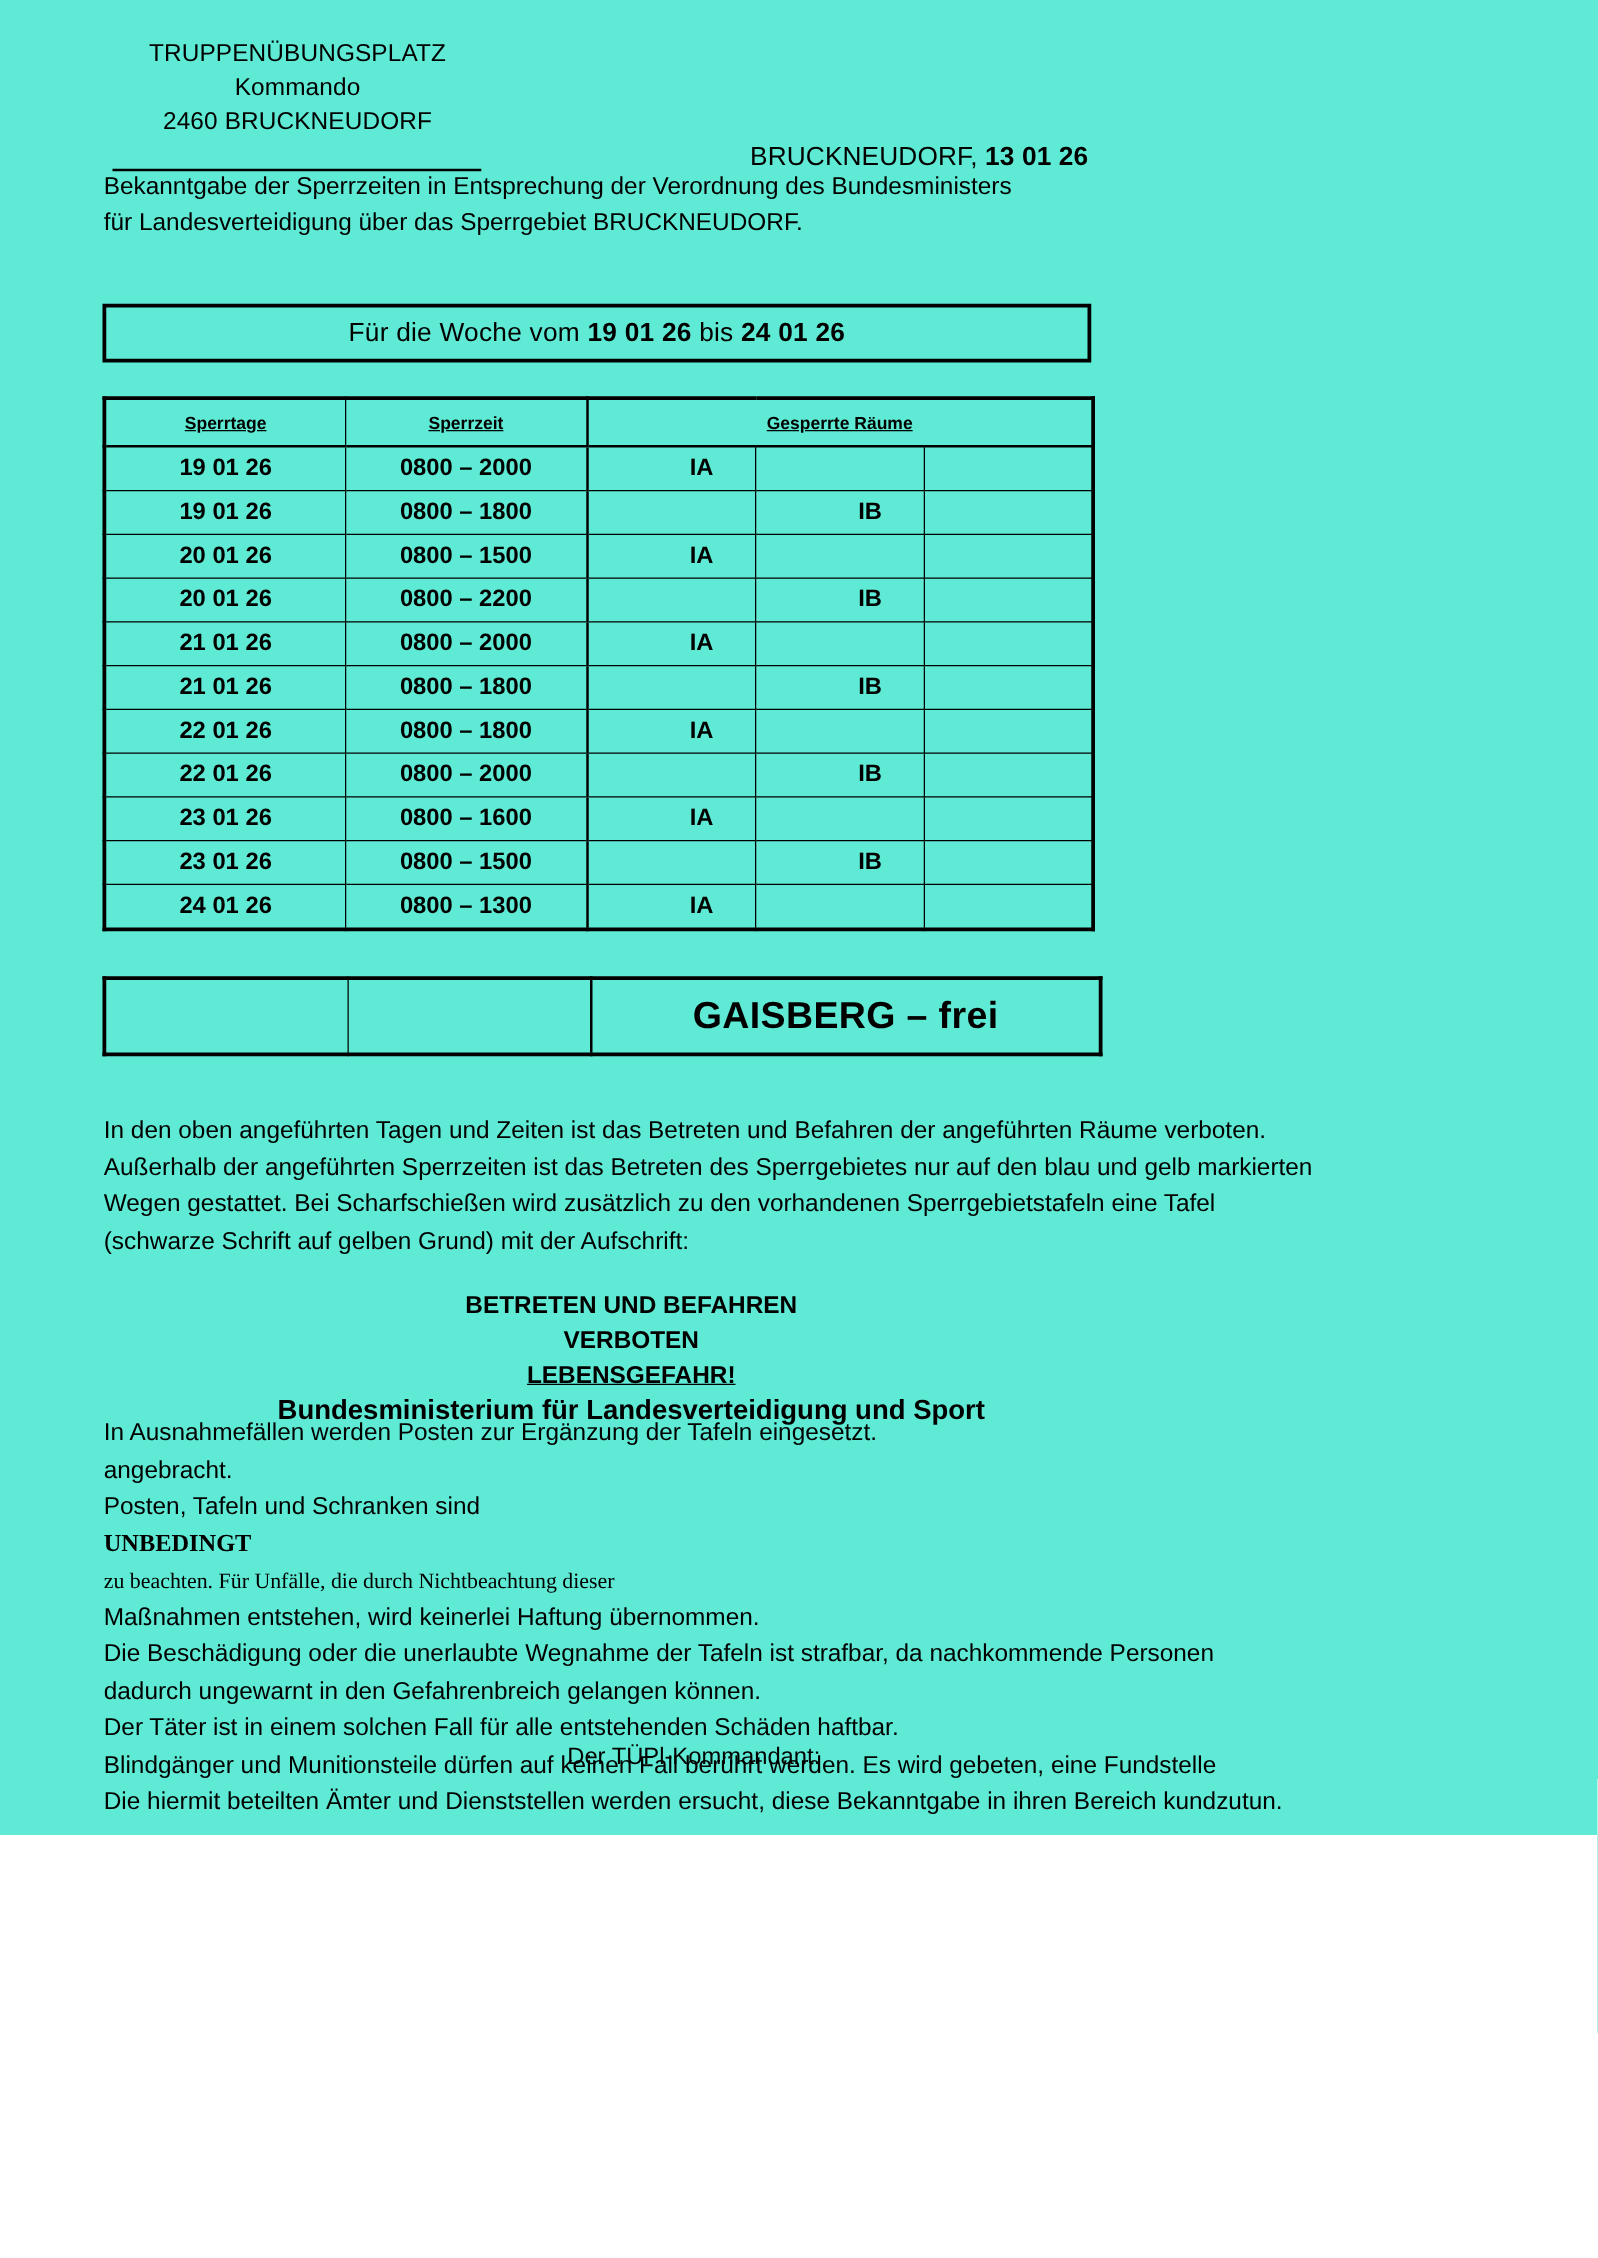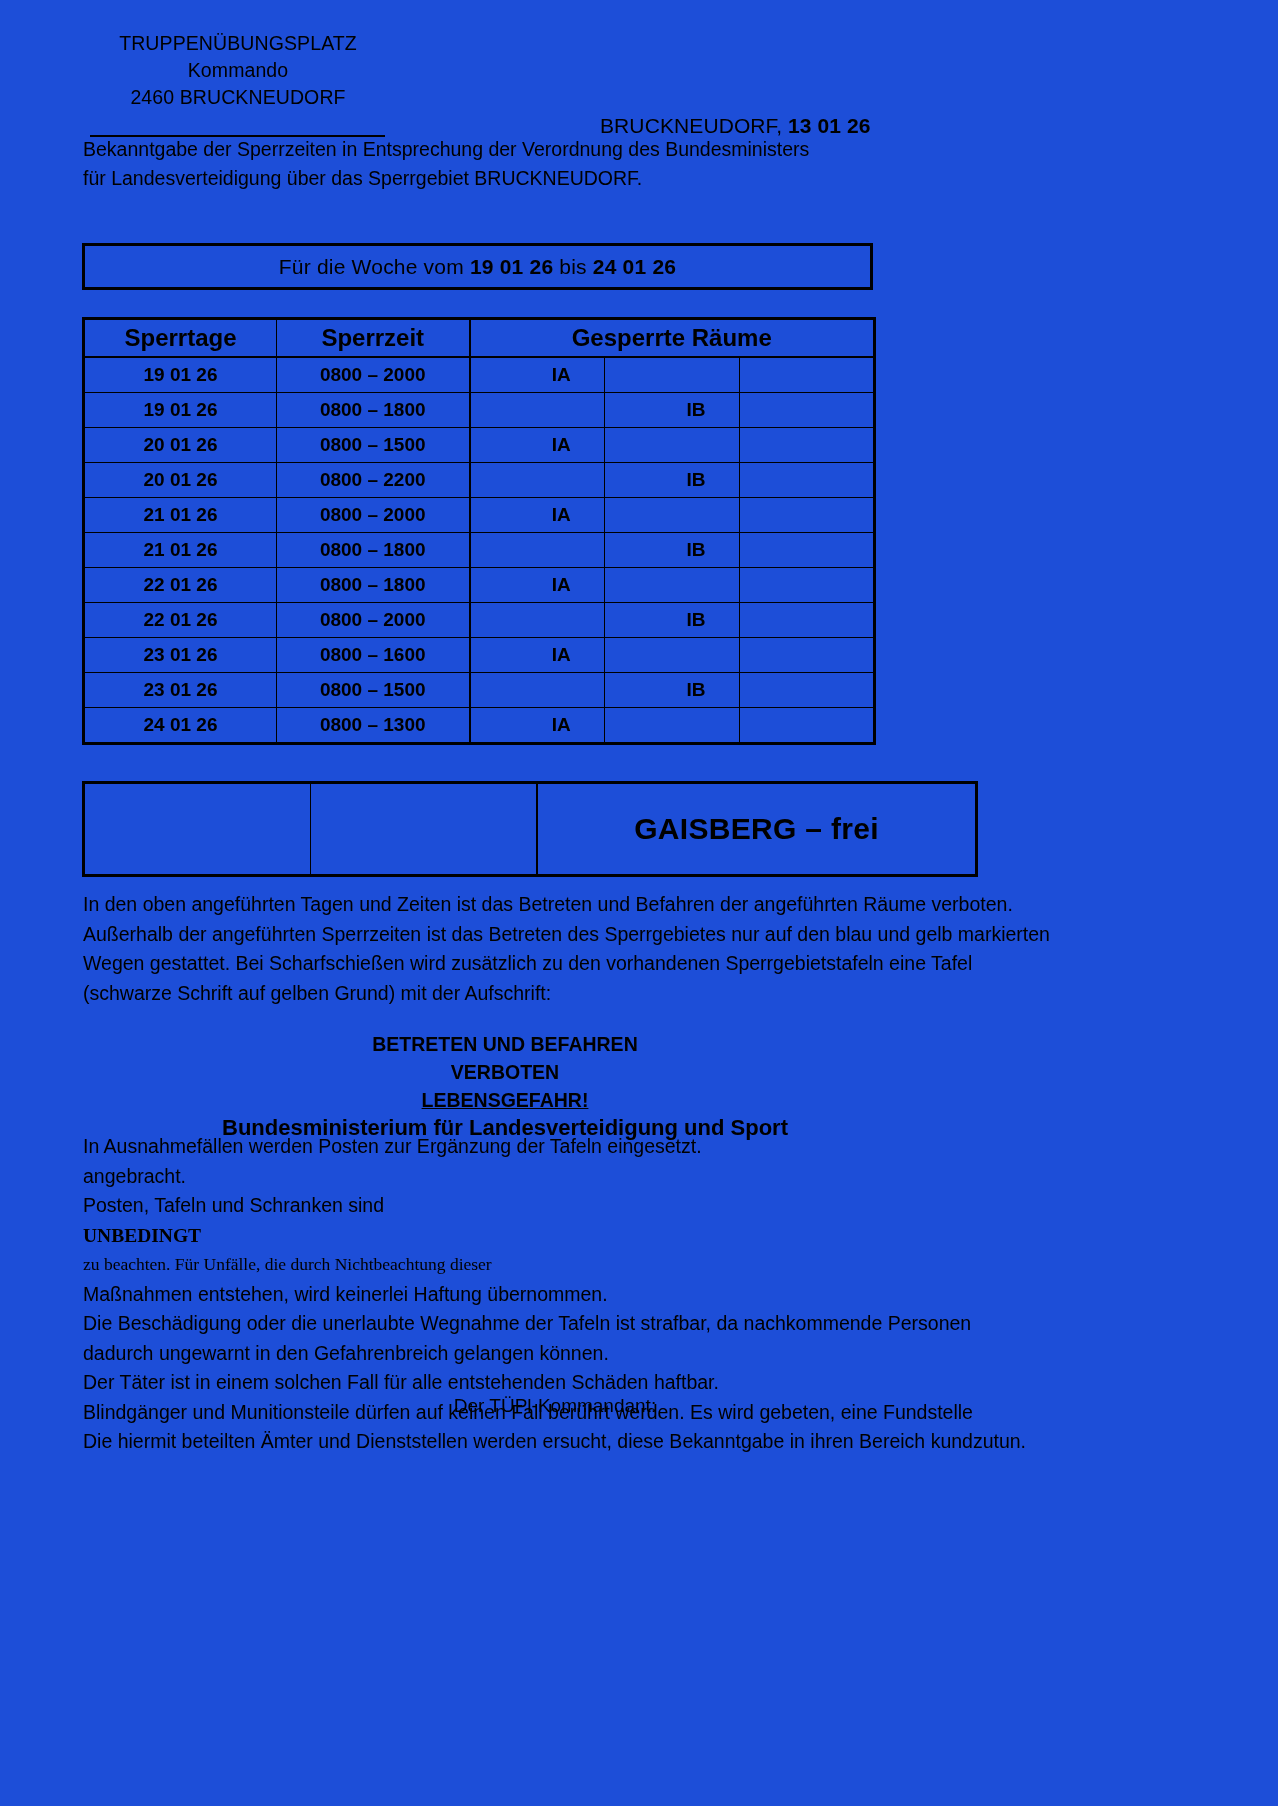--- a/index.html
+++ b/index.html
@@ -7,23 +7,23 @@
     padding: 0;
     background: #ffffff;
   }
   body {
     font-family: "Liberation Sans", sans-serif;
     color: #000000;
   }
   .page {
     position: relative;
     width: 1278px;
-    height: 1806px;
+    height: 1468px;
     margin: 0 auto;
-    background: #1d4ed8;
+    background: #5eead4;
     box-sizing: border-box;
     overflow: hidden;
   }
 
   
   .header {
     position: absolute;
     top: 30px;
     left: 0;
     width: 1278px;
@@ -102,21 +102,22 @@
     border: 1.3px solid #000;
     height: 34px;
     text-align: center;
     vertical-align: middle;
     font-size: 19px;
     font-weight: bold;
     padding: 0;
   }
   .sperr-table thead th {
     height: 36px;
-    font-size: 24px;
+    font-size: 14px;
+    text-decoration: underline;
   }
   
   .sperr-table {
     border: 3px solid #000;
   }
   .sperr-table thead tr th { border-bottom: 2.6px solid #000; }
   .col-day   { width: 193px; }
   .col-time  { width: 193px; }
   .col-r1    { width: 135px; }
   .col-r2    { width: 135px; }
@@ -131,21 +132,21 @@
     left: 82px;
     top: 781px;
     width: 791px;
     border-collapse: collapse;
     table-layout: fixed;
     border: 3px solid #000;
   }
   .gaisberg-table td {
     border: 1.6px solid #000;
     height: 58px;
-    padding: 16px;
+    padding: 0;
     text-align: center;
     vertical-align: middle;
   }
   .gaisberg-table td.g1 { width: 193px; }
   .gaisberg-table td.g2 { width: 193px; }
   .gaisberg-table td.g3 {
     width: 405px;
     font-size: 30px;
     font-weight: bold;
     letter-spacing: 0.3px;

